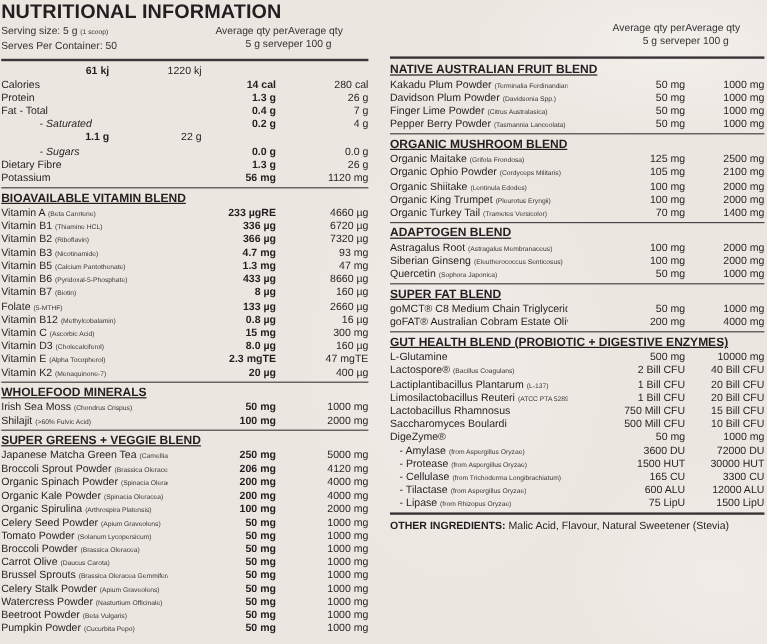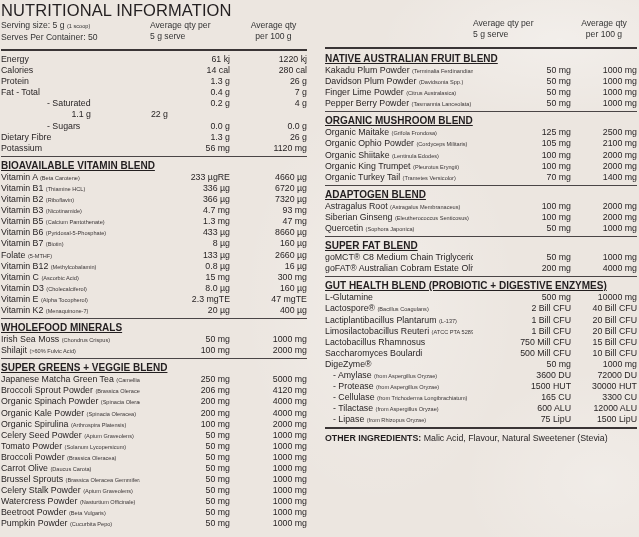--- a/index.html
+++ b/index.html
@@ -11,41 +11,41 @@
       radial-gradient(ellipse 200px 300px at 380px 300px, rgba(255,255,255,0.25), transparent 70%),
       radial-gradient(ellipse 200px 160px at 600px 480px, rgba(255,255,255,0.25), transparent 70%);
     font-family: "Liberation Sans", sans-serif;
     color: #231f20;
     position: relative;
   }
   .col { position: absolute; top: 0; }
   .col-left { left: 1px; width: 306px; }
   .col-right { left: 325px; width: 312px; }
   .title {
-    font-weight: normal; font-size: 16.5px; letter-spacing: 0.1px;
+    font-weight: bold; font-size: 16.5px; letter-spacing: 0.1px;
     height: 20px; line-height: 20px; margin-top: 0px;
   }
   .hdr { display: flex; height: 27px; font-size: 8.6px; line-height: 10.5px; }
   .hdr .lbl { flex: 1; color: #333; }
-  .hdr .c1 { width: 98px; color: #333; }
-  .hdr .c2 { width: 66px; text-align: center; color: #333; }
+  .hdr .c1 { width: 98px; text-align: right; color: #333; }
+  .hdr .c2 { width: 66px; text-align: left; color: #333; }
   .col-right .hdr { margin-top: 18px; }
   .col-right .hdr .c1 { width: 98px; }
   .col-right .hdr .c2 { width: 66px; }
   .rule-thick { border-top: 2px solid #3a3536; margin: 2px 0 3px 0; }
   .rule { border-top: 1.5px solid #4a4546; margin: 2px 0 2px 0; }
   .sec { font-weight: bold; font-size: 10px; height: 13px; line-height: 13px; margin-top: 1px; text-decoration: underline; }
   .row { display: flex; height: 11.1px; line-height: 11.1px; font-size: 8.8px; white-space: nowrap; }
   .row .lbl { flex: 1; overflow: hidden; }
   .row .lbl small { font-size: 5.6px; color: #3a3536; }
   .row .c1 { width: 98px; text-align: right; padding-right: 0; }
   .row .c2 { width: 66px; text-align: right; }
-  .row.ind2 .lbl { padding-left: 46px; }
+  .row.ind2 .lbl { padding-left: 32px; font-style: italic; }
   .row.indr .lbl { padding-left: 8px; }
-  .col-left .row .c1 { width: 90px; }
+  .col-left .row .c1 { width: 90px; font-weight: bold; }
   .col-left .row .c2 { width: 77px; }
   .col-left .hdr .c1 { width: 90px; }
   .col-left .hdr .c2 { width: 67px; }
   .other { font-size: 8.8px; margin-top: 4px; }
   .other b { font-weight: bold; margin-top: 42px; }
 </style>
 </head>
 <body>
 
 <div class="col col-left">
@@ -60,21 +60,20 @@
       <div>5 g serve</div>
     </div>
     <div class="c2">
       <div>Average qty</div>
       <div>per 100 g</div>
     </div>
   </div>
   <div class="rule-thick"></div>
   <div id="nutrition-rows">
       <div class="row">
-        <div class="lbl"><span>Energy</span></div>
         <div class="c1">61 kj</div>
         <div class="c2">1220 kj</div>
       </div>
       <div class="row">
         <div class="lbl"><span>Calories</span></div>
         <div class="c1">14 cal</div>
         <div class="c2">280 cal</div>
       </div>
       <div class="row">
         <div class="lbl"><span>Protein</span></div>

